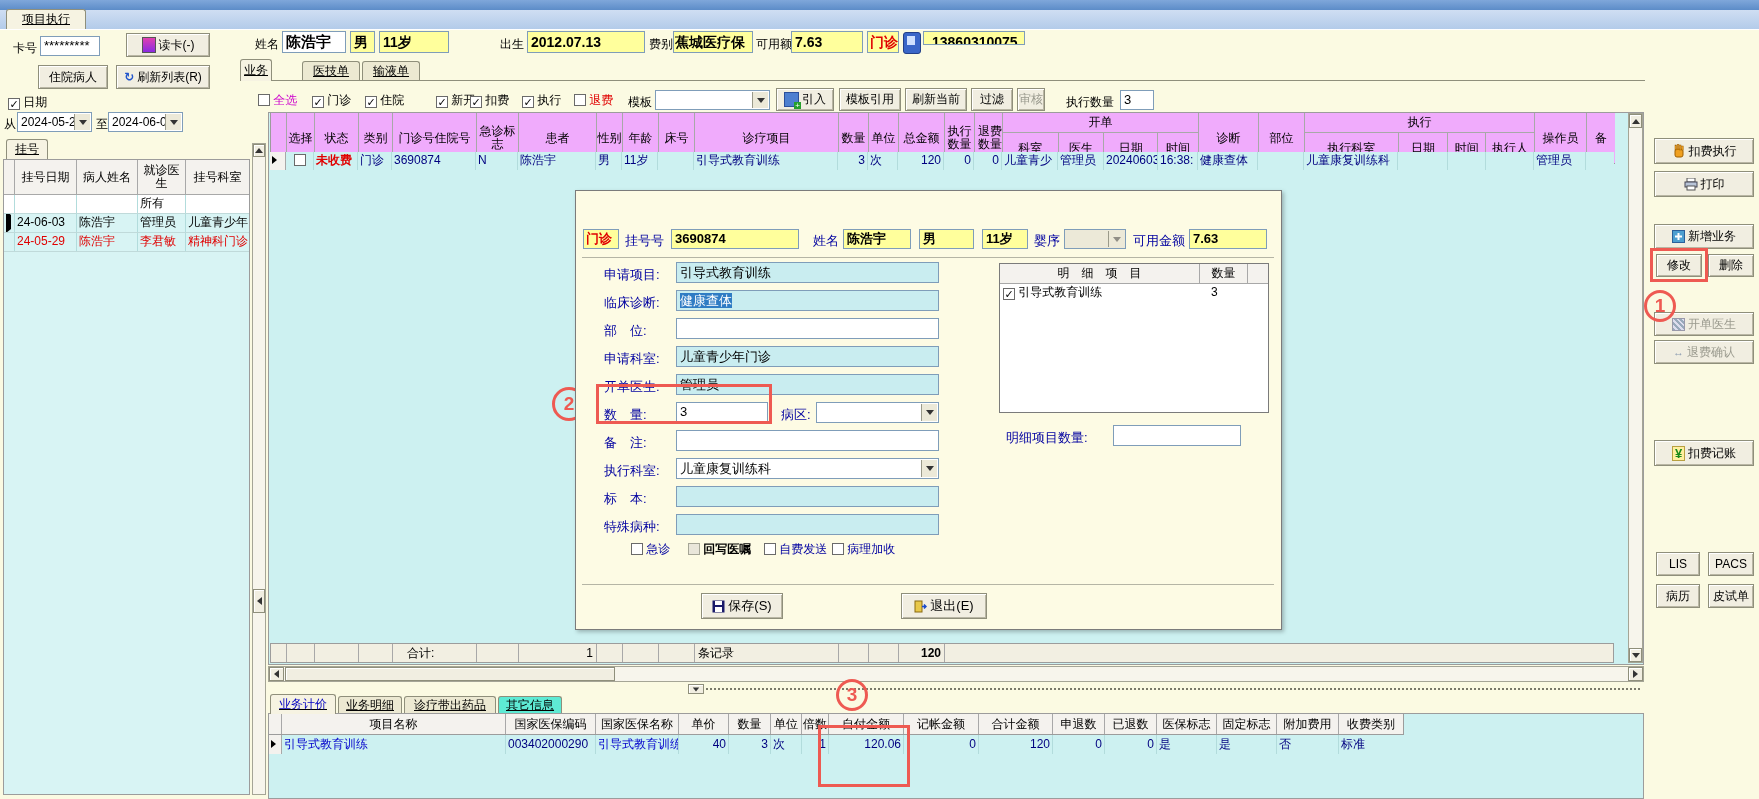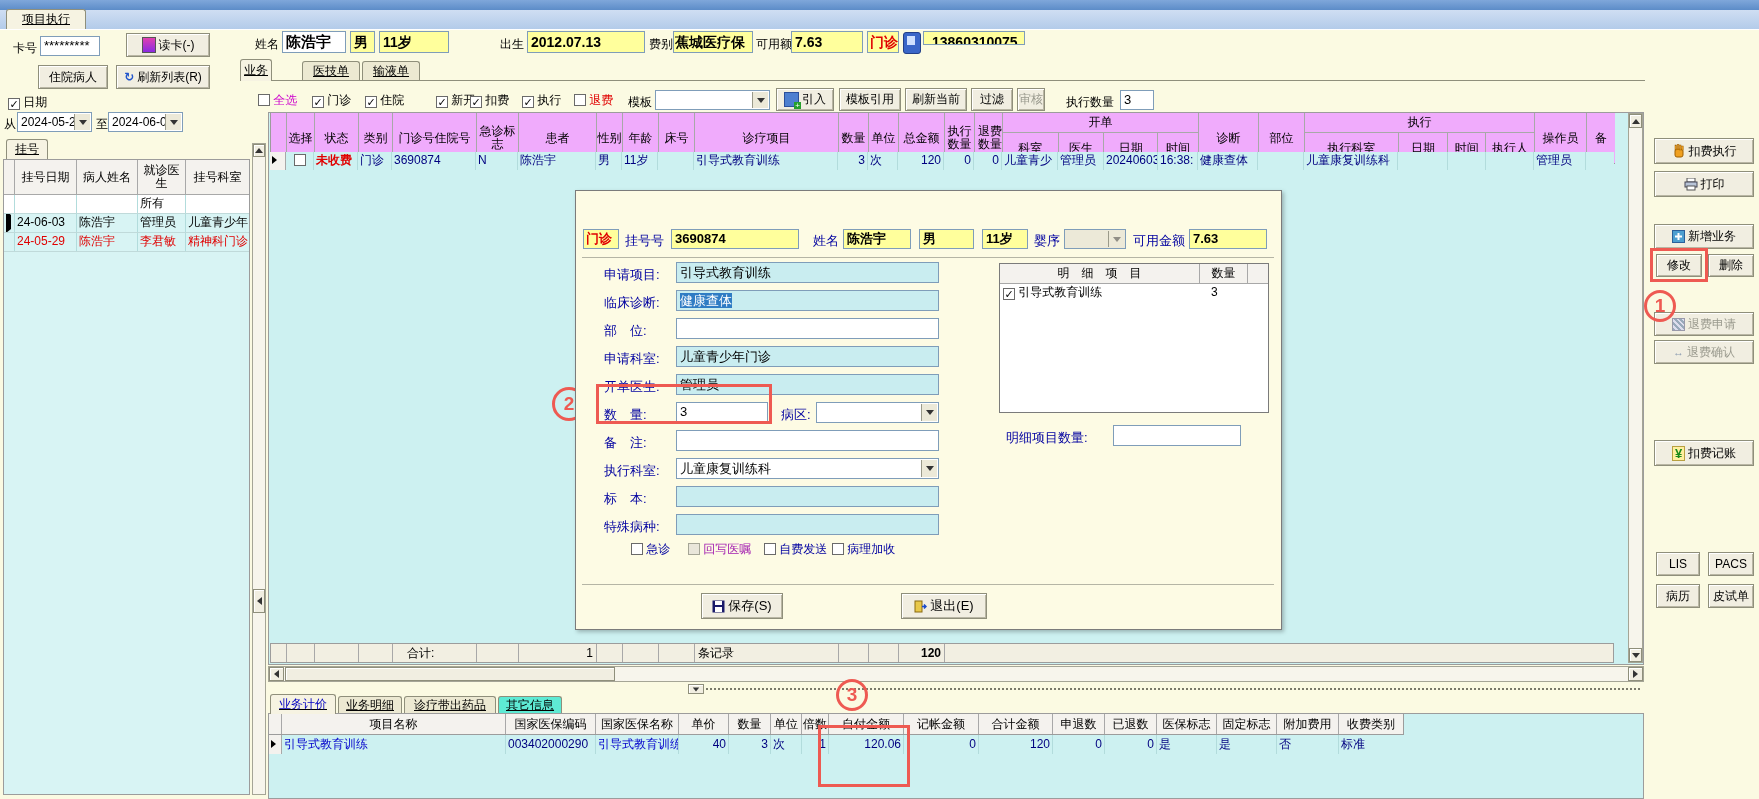--- a/index.html
+++ b/index.html
@@ -403,21 +403,21 @@
     <span>新增业务</span>
   </div>
   <div class="btn" style="left:1656px;top:254px;width:46px;height:23px;">
     <span>修改</span>
     </div>
   <div class="btn" style="left:1708px;top:254px;width:46px;height:23px;">
     <span>删除</span>
     </div>
   <div class="btn dis" style="left:1654px;top:312px;width:100px;height:24px;">
     <span class="icon" style="width:11px;height:11px;background:repeating-linear-gradient(45deg,#9ab,#9ab 2px,#dde 2px,#dde 4px);border:1px solid #99a;"></span>
-    <span>退费申请</span>
+    <span>开单医生</span>
   </div>
   <div class="btn dis" style="left:1654px;top:340px;width:100px;height:24px;">
     <span class="icon" style="color:#8a9ab0;font-weight:bold;font-size:11px;">↔</span>
     <span>退费确认</span>
   </div>
   <div class="btn" style="left:1654px;top:440px;width:100px;height:26px;">
     <span class="icon" style="color:#1a8a1a;font-weight:bold;font-size:13px;background:#ffef9f;border:1px solid #b8a040;padding:0 2px;line-height:13px;">¥</span>
     <span>扣费记账</span>
   </div>
   <div class="btn" style="left:1656px;top:552px;width:44px;height:24px;">
@@ -483,21 +483,21 @@
         </span>
     </div>
     <div class="dlg-lbl" style="left:28px;top:299px;">标　本:</div>
     <div class="fld cf" style="left:100px;top:295px;width:263px;height:21px;"></div>
     <div class="dlg-lbl" style="left:28px;top:327px;">特殊病种:</div>
     <div class="fld cf" style="left:100px;top:323px;width:263px;height:21px;"></div>
 
     <div class="a" style="left:55px;top:350px;">
       <span class="cb"></span> <span class="nlbl">急诊</span></div>
     <div class="a" style="left:112px;top:350px;">
-      <span class="cb dis"></span> <span class="nlbl" style="color:#a21caf;">回写医嘱</span></div>
+      <span class="cb dis"></span> <span class="nlbl" style="color:#000000;font-weight:bold;">回写医嘱</span></div>
     <div class="a" style="left:188px;top:350px;">
       <span class="cb"></span> <span class="nlbl">自费发送</span></div>
     <div class="a" style="left:256px;top:350px;">
       <span class="cb"></span> <span class="nlbl">病理加收</span></div>
 
     <div class="a" style="left:423px;top:72px;width:270px;height:150px;background:#fff;border:1px solid #7b7b7b;box-sizing:border-box;">
       <div style="display:flex;height:19px;background:#f4f2ee;border-bottom:1px solid #a8a8a8;line-height:18px;">
         <div class="hc" style="width:200px;">明　细　项　目</div>
         <div class="hc" style="width:48px;">数量</div>
         <div class="hc" style="flex:1;border-right:none;"></div>

